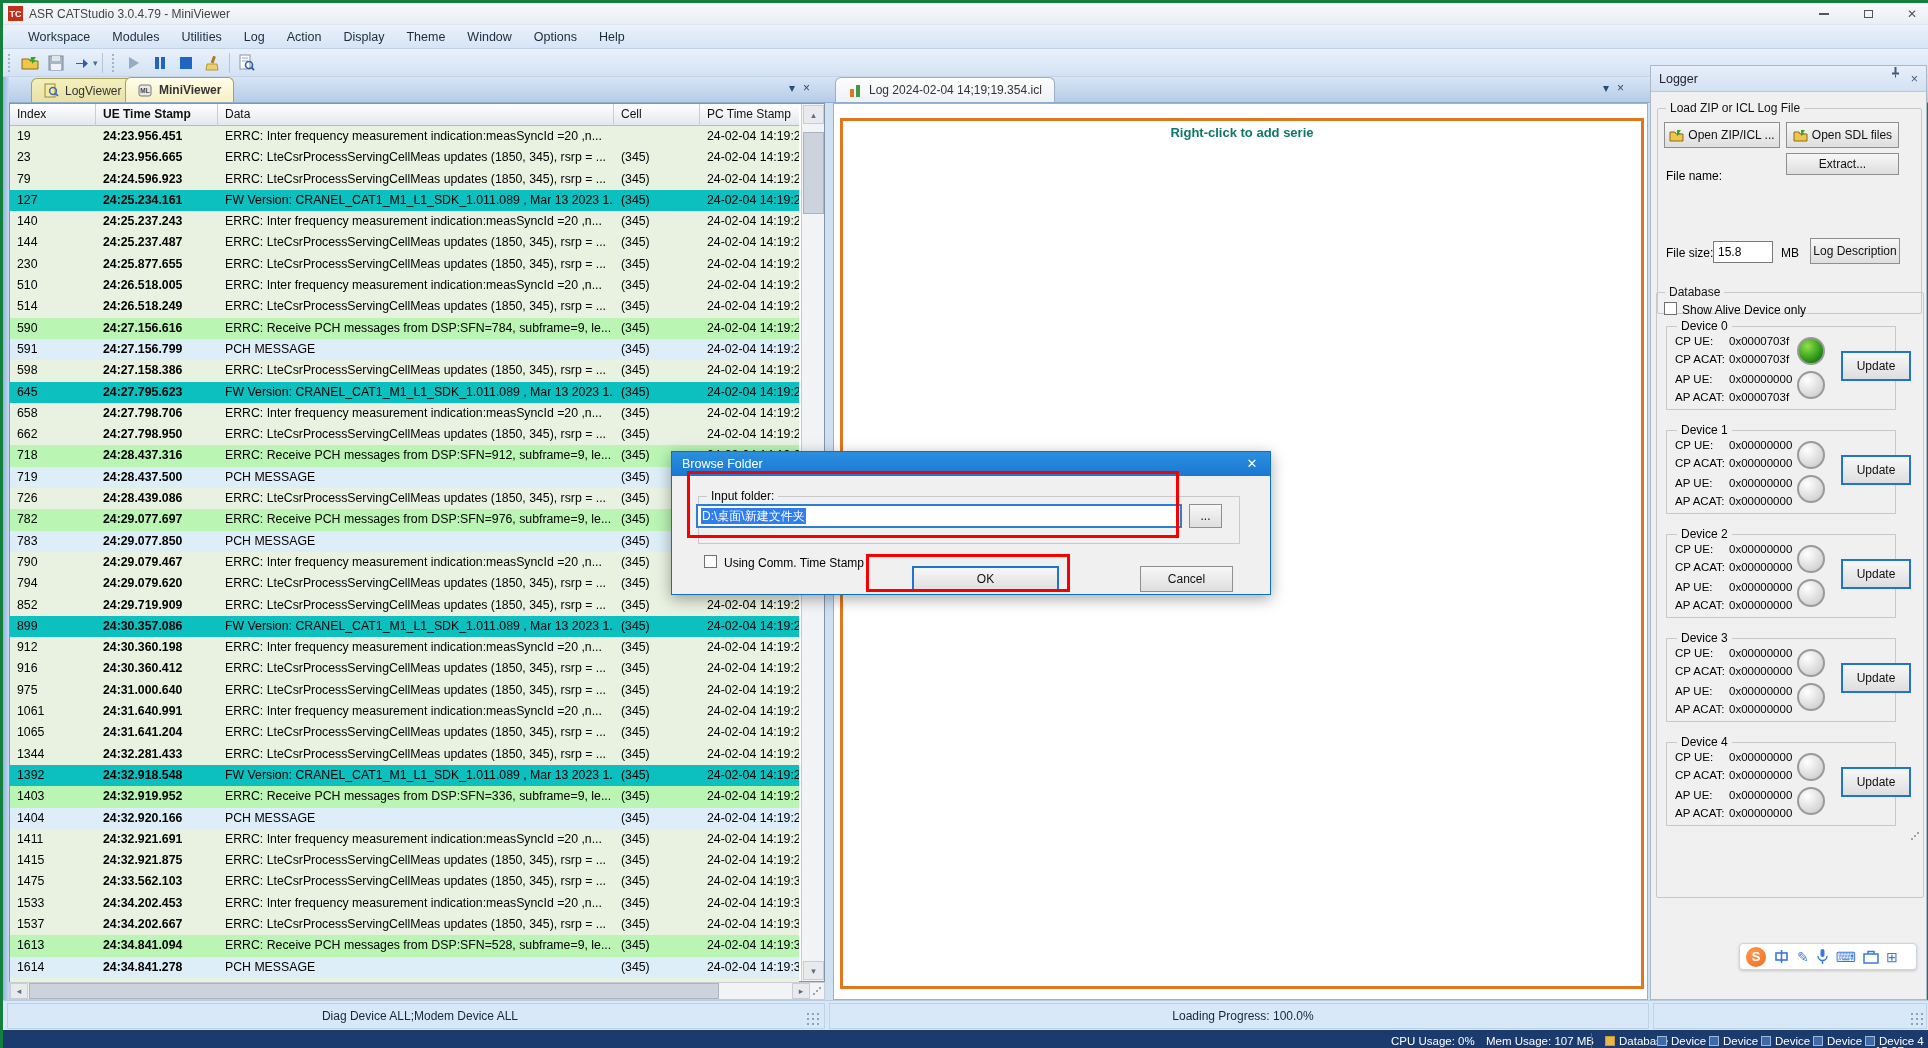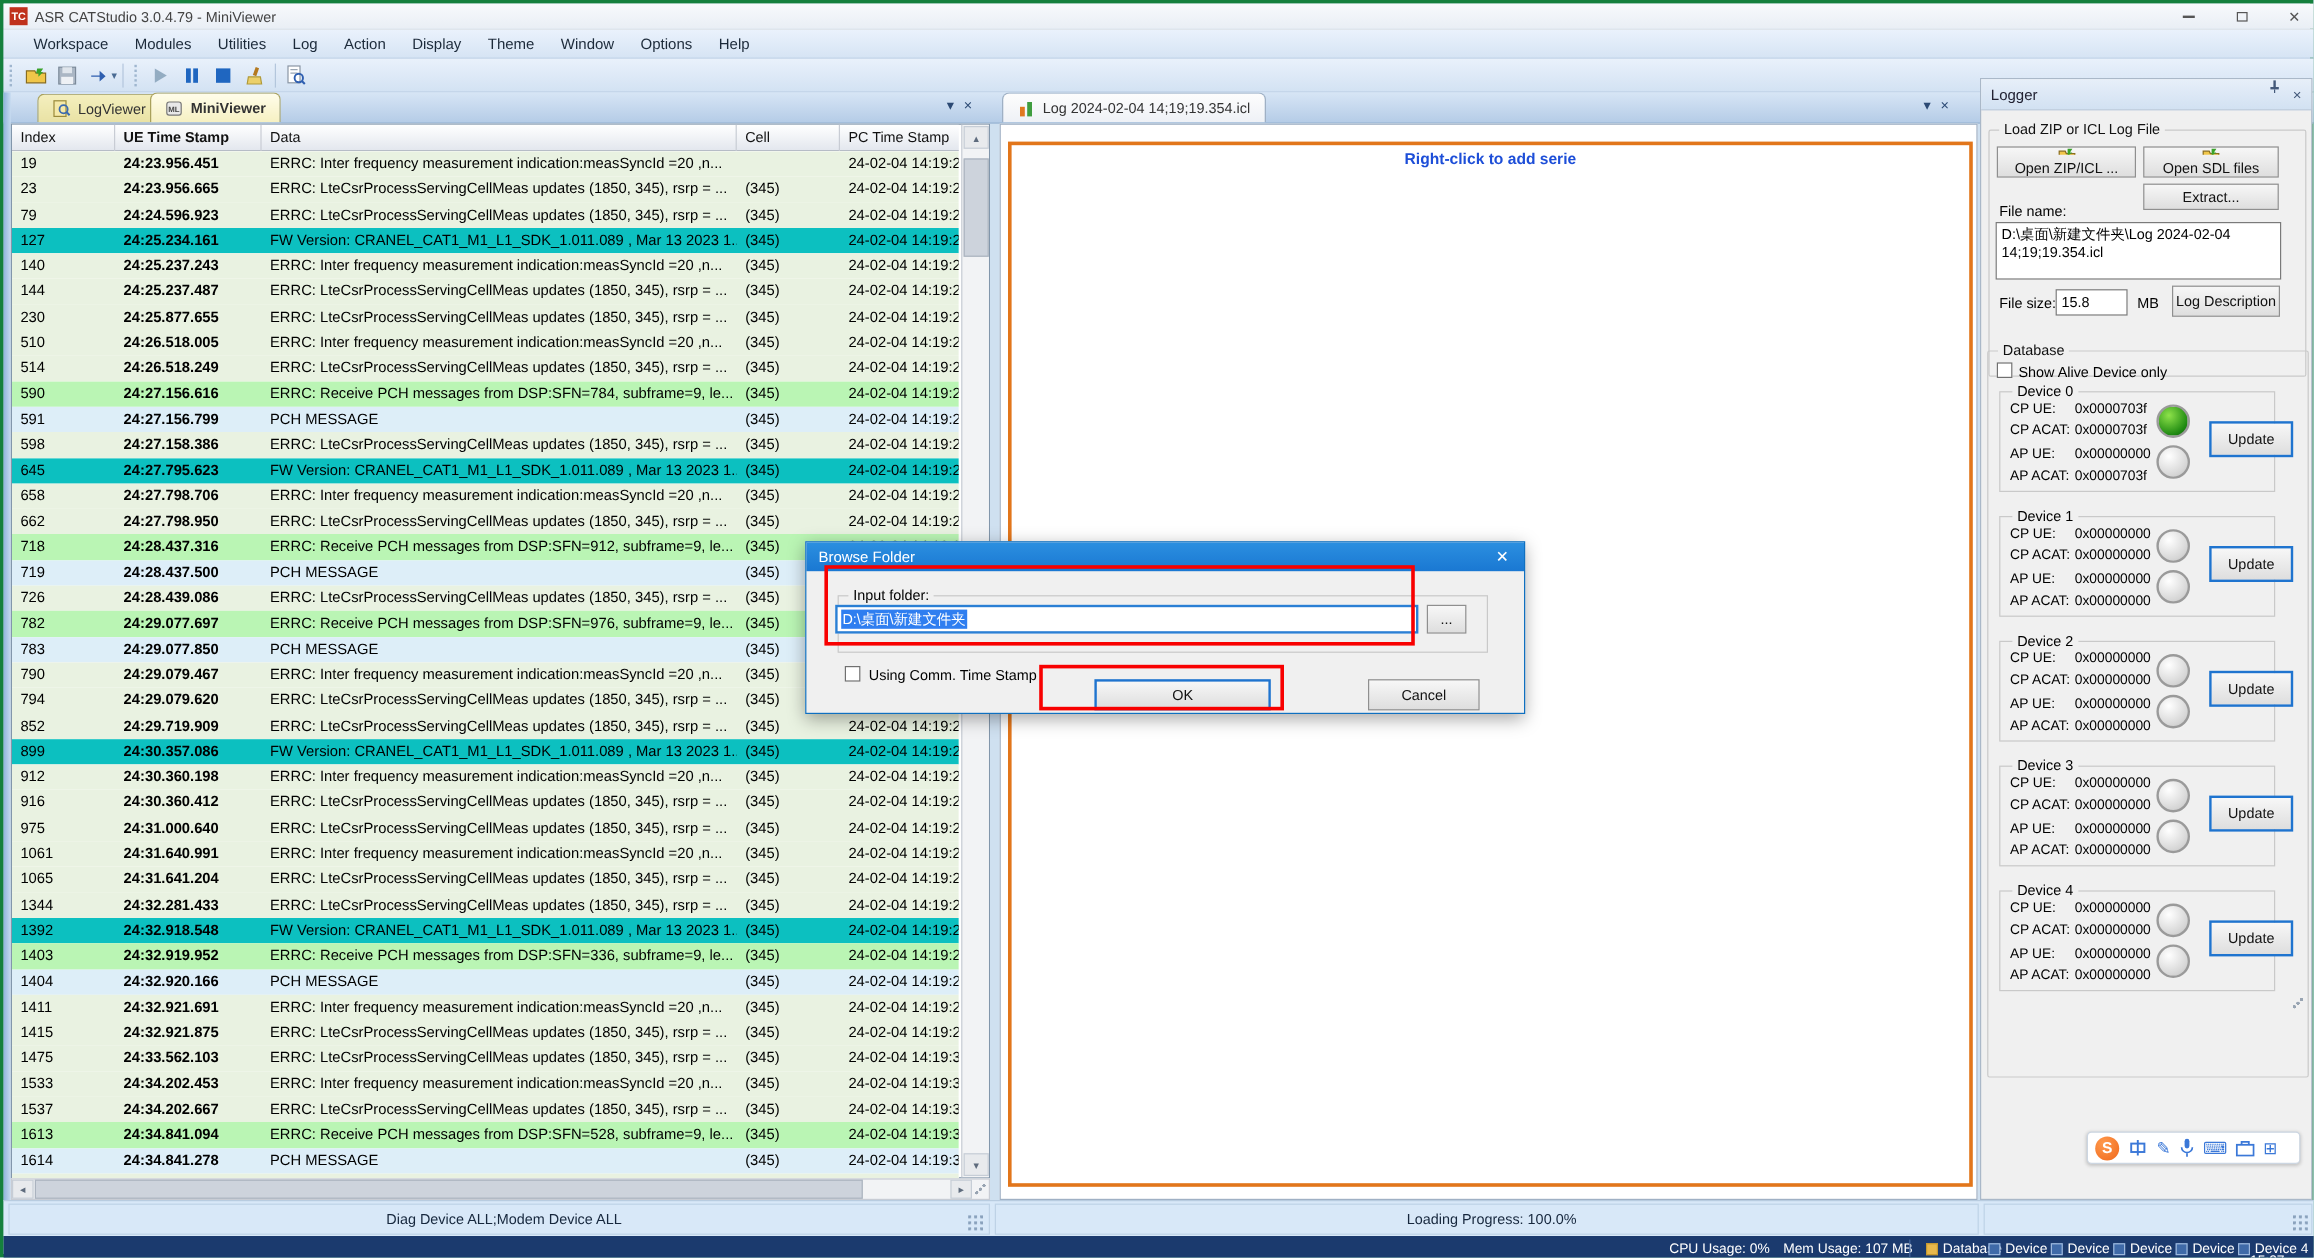--- a/index.html
+++ b/index.html
@@ -53,29 +53,29 @@
   .sbtn { position:absolute; left:1px; width:21px; height:19px; background:#e8eaed; border:1px solid #c6cdd6; color:#5e6b7d; font-size:9px; display:flex; align-items:center; justify-content:center; }
   .vthumb { position:absolute; left:1px; top:28px; width:21px; height:82px; background:#cdd3dc; border:1px solid #aab3bf; }
   
   .hscroll { position:absolute; left:6px; top:979px; width:816px; height:18px; background:#f2f3f5; border:1px solid #c8ccd4; }
   .hbtn { position:absolute; top:0px; width:18px; height:16px; background:#e8eaed; border:1px solid #c6cdd6; color:#5e6b7d; font-size:9px; display:flex; align-items:center; justify-content:center; }
   .hthumb { position:absolute; left:19px; top:0; width:690px; height:16px; background:#cdd3dc; border:1px solid #aab3bf; }
 
   
   .chart-panel { position:absolute; left:830px; top:100px; width:815px; height:897px; background:#fff; border:1px solid #9fb0c4; }
   .chart-border { position:absolute; left:6px; top:14px; width:804px; height:871px; border:3px solid #e2761b; background:#fff; }
-  .chart-hint { position:absolute; top:4px; left:0; width:100%; text-align:center; font-weight:bold; font-size:13px; color:#1d4ed8; }
+  .chart-hint { position:absolute; top:4px; left:0; width:100%; text-align:center; font-weight:bold; font-size:13px; color:#0f766e; }
 
   
   .logger { position:absolute; left:1647px; top:62px; width:277px; height:935px; background:#f0f0f0; border:1px solid #aab8c8; }
   .logger-head { position:absolute; left:0; top:0; width:100%; height:26px; background:linear-gradient(#e7eff9,#d2e1f2); border-bottom:1px solid #b9c9dc; color:#223; font-size:12.5px; line-height:26px; padding-left:8px; }
   .logger-head .ctl { position:absolute; right:8px; top:0; display:flex; gap:10px; color:#44597a; }
   .groupbox { position:absolute; border:1px solid #c9c9c9; border-radius:2px; }
   .gb-label { position:absolute; top:-8px; left:8px; background:#f0f0f0; padding:0 4px; font-size:12px; color:#111; }
-  .btn { background:linear-gradient(#f7f7f7,#dedede); border:1px solid #8f8f8f; font-size:12px; color:#111; display:flex; align-items:center; justify-content:center;flex-direction:column; }
+  .btn { background:linear-gradient(#f7f7f7,#dedede); border:1px solid #8f8f8f; font-size:12px; color:#111; display:flex; align-items:center; justify-content:center; }
   .btn.blue-focus { border:2px solid #1f74cf; }
   .txtbox { background:#fff; border:1px solid #7a7a7a; font-size:12px; color:#000; }
   .lbl { position:absolute; font-size:12px; color:#000; }
   .cb { position:absolute; width:13px; height:13px; background:#fff; border:1px solid #707070; }
   .led { position:absolute; width:28px; height:28px; border-radius:50%; border:2px solid #9a9a9a; }
   .led.green { background:radial-gradient(circle at 35% 30%, #8ee24a, #1f8a12 70%, #0c5c08); }
   .led.gray  { background:radial-gradient(circle at 35% 30%, #ffffff, #d6d6d6 70%, #bdbdbd); }
   .device-group { position:absolute; left:15px; width:230px; height:84px; border:1px solid #c9c9c9; }
   .device-group .g-label { position:absolute; top:-8px; left:10px; background:#f0f0f0; padding:0 4px; font-size:12px; }
   .dv-lbl { position:absolute; left:8px; font-size:11.5px; }
@@ -597,21 +597,20 @@
       <svg width="15" height="13">
           <path d="M1 3 L6 3 L7 5 L14 5 L14 12 L1 12 Z" fill="#f0c649" stroke="#8a6d1f"></path>
           <path d="M8 1 L12 1 L10 4 L12 4 L8 7 Z" fill="#3aa32a"></path>
         </svg>
       <span>Open SDL files</span>
     </button>
     <button class="btn" style="position:absolute; left:135px; top:87px; width:113px; height:22px;">
       <span>Extract...</span>
     </button>
     <span class="lbl" style="left:15px; top:103px;">File name:</span>
-    <div class="txtbox" style="position:absolute; left:12px; top:119px; width:238px; height:48px; padding:2px 4px; line-height:15px; overflow:hidden;">D:\桌面\新建文件夹\Log 2024-02-04 14;19;19.354.icl</div>
     <span class="lbl" style="left:15px; top:180px;">File size:</span>
     <div class="txtbox" style="position:absolute; left:62px; top:175px; width:60px; height:22px; padding:3px 4px;">15.8</div>
     <span class="lbl" style="left:130px; top:180px;">MB</span>
     <button class="btn" style="position:absolute; left:159px; top:172px; width:90px; height:26px;">
       <span>Log Description</span>
     </button>
 
     <div class="groupbox" style="left:5px; top:226px; width:268px; height:606px;">
       <span class="gb-label">Database</span>
     </div>

